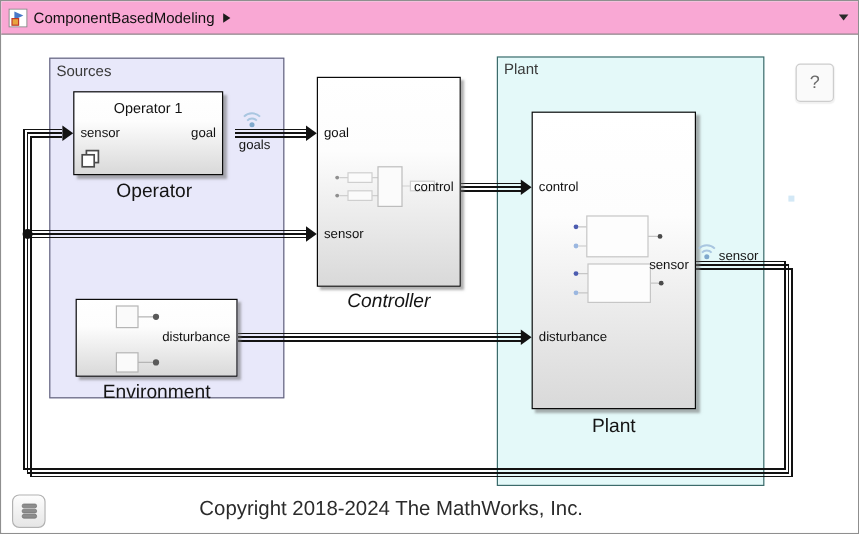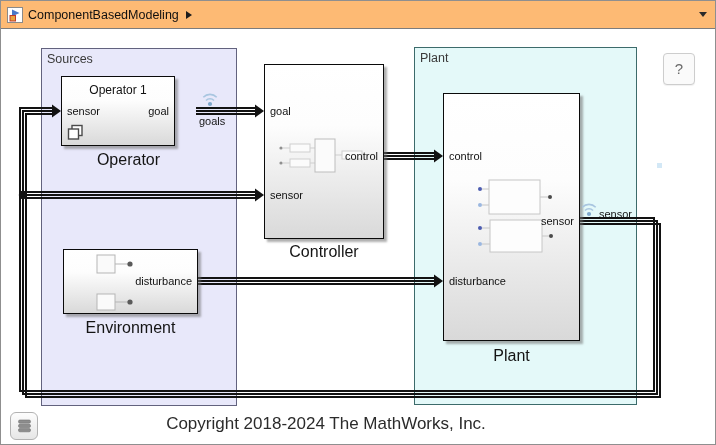--- a/index.html
+++ b/index.html
@@ -5,48 +5,48 @@
   * { margin:0; padding:0; box-sizing:border-box; }
   html,body { background:#fff; }
   body { font-family:"Liberation Sans", sans-serif; }
   .window {
     position:relative; width:716px; height:445px;
     border:1px solid #8f8f8f; background:#fff; overflow:hidden;
   }
   
   .topbar {
     position:absolute; left:0; top:0; right:0; height:28px;
-    background:#fdba74; border-bottom:1px solid #7c7c7c;
+    background:#f9a8d4; border-bottom:1px solid #7c7c7c;
     display:flex; align-items:center; padding:0 8px 0 6px;
   }
   .model-icon { width:16px; height:16px; margin-right:5px; flex:0 0 auto; }
   .crumb-title { font-size:12.5px; color:#101010; white-space:nowrap; }
   .caret-right {
     width:0; height:0; margin-left:7px;
     border-left:6px solid #1c1c1c; border-top:4px solid transparent; border-bottom:4px solid transparent;
   }
   .topbar-spacer { flex:1 1 auto; }
   .caret-down {
     width:0; height:0;
     border-top:5px solid #2a2a2a; border-left:4.5px solid transparent; border-right:4.5px solid transparent;
   }
   
   .canvas { position:absolute; left:0; top:28px; width:714px; height:416px; background:#ffffff; }
   .area { position:absolute; }
-  .area-sources { left:40px; top:19px; width:196px; height:358px; background:#e8e8fa; border:1px solid #62627e; }
+  .area-sources { left:40px; top:19px; width:196px; height:284px; background:#e8e8fa; border:1px solid #62627e; }
   .area-plant   { left:413px; top:18px; width:223px; height:358px; background:#e4f9f9; border:1px solid #3c6b6b; }
   .area-label { position:absolute; left:5px; top:3px; font-size:12.5px; color:#3a3a3a; }
   .wires { position:absolute; left:0; top:0; width:714px; height:416px; }
   
   .block {
     position:absolute; border:1px solid #0a0a0a;
     background:linear-gradient(#ffffff 0%, #fdfdfd 35%, #d9d9d9 100%);
     box-shadow:3px 3px 2px rgba(110,110,110,0.55);
   }
-  .blk-operator    { left:60px;  top:47px;  width:114px; height:70px; }
+  .blk-operator    { left:60px;  top:47px;  width:125px; height:70px; }
   .blk-controller  { left:263px; top:35px;  width:120px; height:175px; }
   .blk-environment { left:62px;  top:220px; width:135px; height:65px; }
   .blk-plant       { left:442px; top:64px;  width:137px; height:248px; }
   .blk-title { position:absolute; left:0; right:0; top:6px; text-align:center; font-size:12px; color:#111; }
   .port { position:absolute; font-size:11px; color:#111; white-space:nowrap; }
   .port.in  { left:5px; }
   .port.out { right:5px; }
   .blk-name {
     position:absolute; text-align:center; font-size:16px; color:#141414; white-space:nowrap;
   }
@@ -171,21 +171,21 @@
           <rect x="50" y="74" width="20" height="33" stroke="#bdbdbd"></rect>
           <rect x="77" y="86" width="20" height="8"></rect>
         </g>
         <circle cx="16" cy="83" r="1.6" fill="#8f8f8f"></circle>
         <circle cx="16" cy="98" r="1.6" fill="#8f8f8f"></circle>
       </svg>
       <div class="port in" style="top:40px;">goal</div>
       <div class="port in" style="top:124px;">sensor</div>
       <div class="port out" style="top:85px;">control</div>
     </div>
-    <div class="blk-name" style="left:263px; top:214px; width:120px;">Controller</div>
+    <div class="blk-name" style="left:263px; top:214px; width:120px;font-style:italic;">Controller</div>
 
     <div class="block blk-environment">
       <svg class="preview" width="135" height="65" viewBox="0 0 135 65">
         <g stroke="#b5b5b5" fill="#fafafa" stroke-width="1">
           <rect x="33" y="5" width="18" height="18"></rect>
           <rect x="33" y="44" width="18" height="16"></rect>
           <line x1="51" y1="14" x2="64" y2="14"></line>
           <line x1="51" y1="52" x2="64" y2="52"></line>
         </g>
         <circle cx="66" cy="14" r="2.6" fill="#5a5a5a"></circle>

